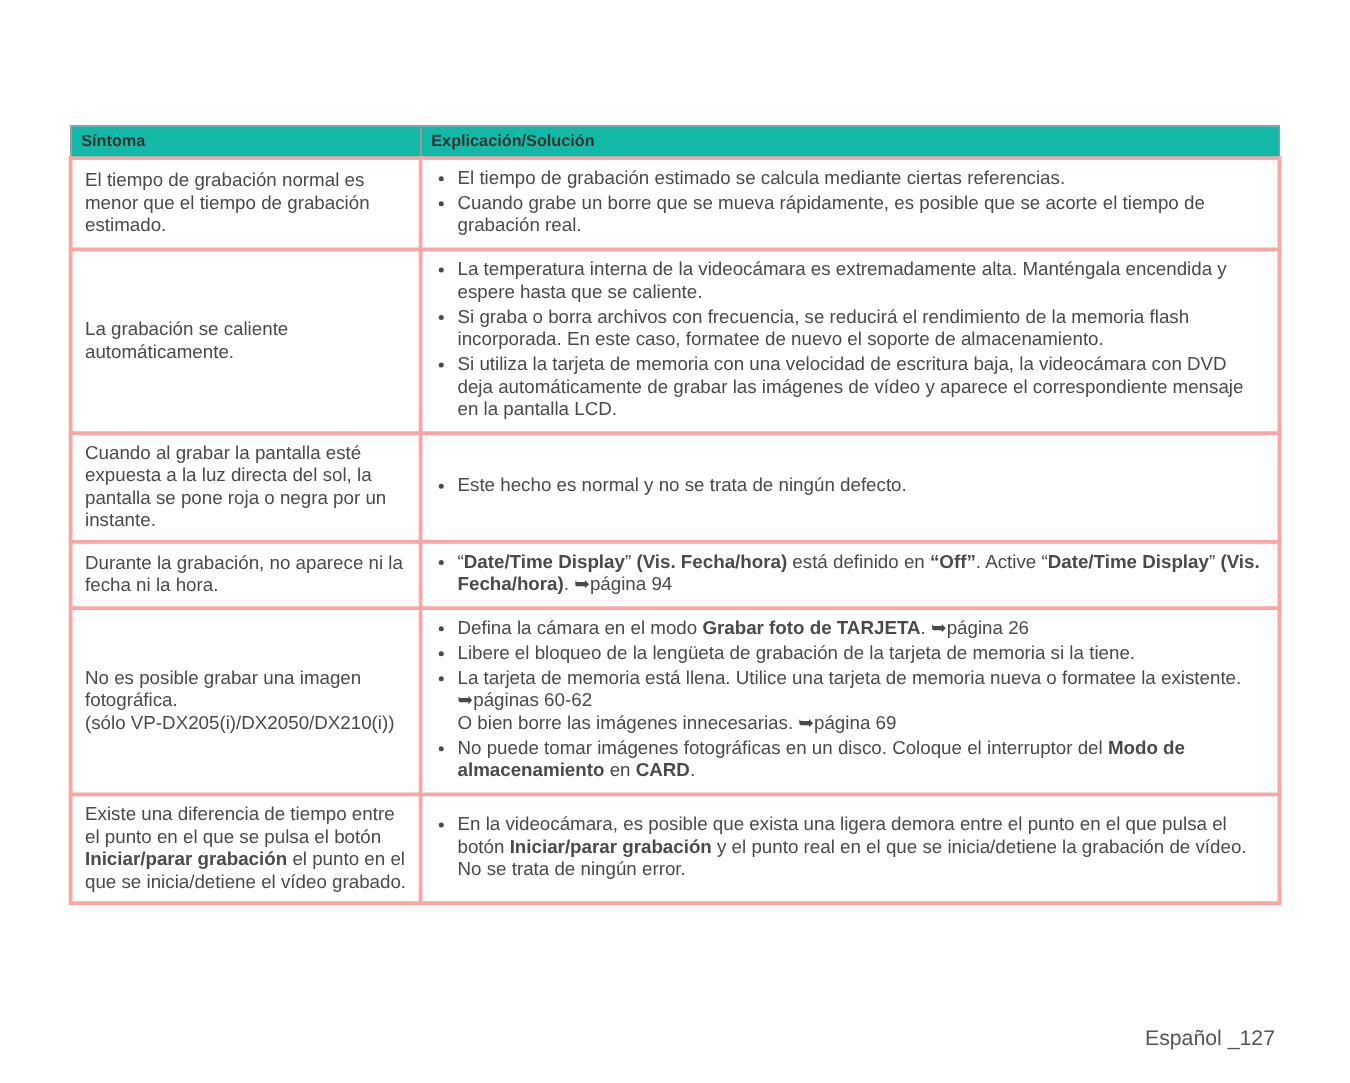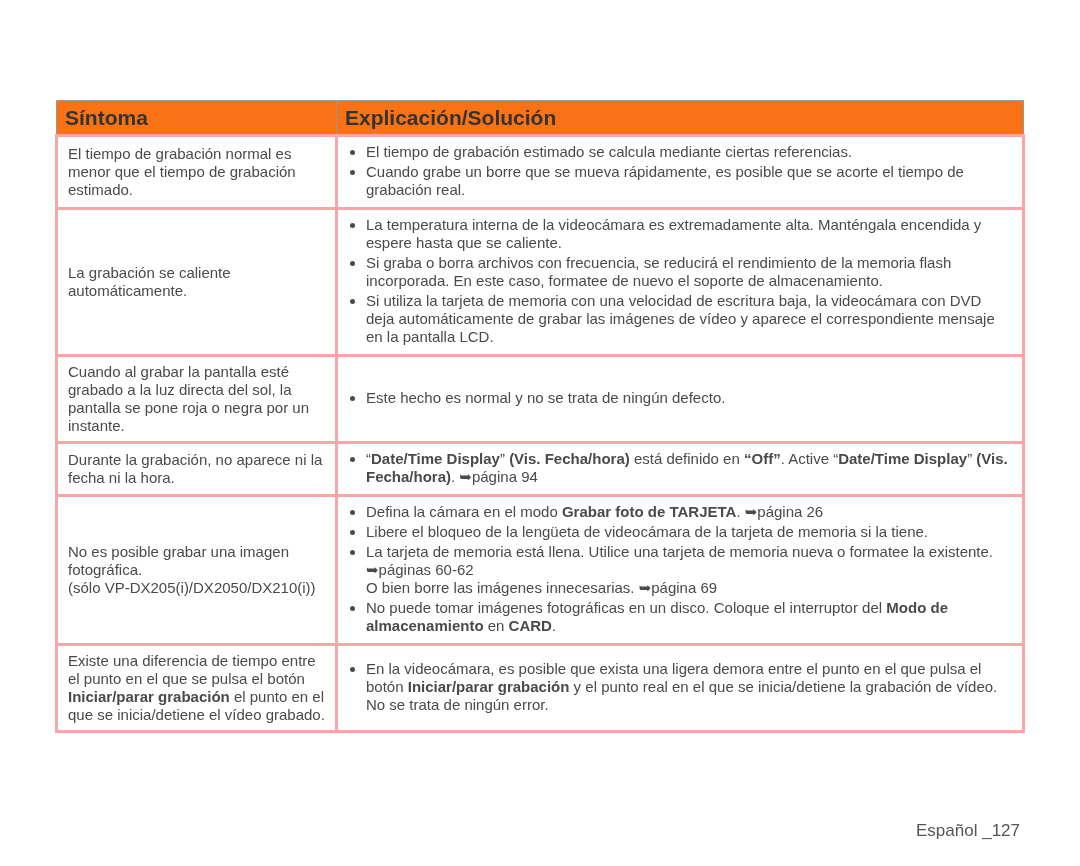--- a/index.html
+++ b/index.html
@@ -20,27 +20,27 @@
   table.trouble {
     width: 100%;
     border-collapse: collapse;
     table-layout: fixed;
     font-size: 15px;
     line-height: 1.2;
   }
   table.trouble col.c1 { width: 280px; }
   table.trouble col.c2 { }
   table.trouble th {
-    background: #f97316;
+    background: #14b8a6;
     color: #333;
     font-weight: bold;
     text-align: left;
     padding: 4px 8px;
     border: 1px solid #999;
-    font-size: 21px;
+    font-size: 13px;
   }
   table.trouble td {
     border: 3px solid #fca5a5;
     padding: 6px 10px;
     vertical-align: middle;
     font-size: 15px;
   }
   ul.explain {
     margin: 0;
     padding-left: 18px;
@@ -89,41 +89,41 @@
           <td>La grabación se caliente automáticamente.</td>
           <td>
             <ul class="explain">
               <li>La temperatura interna de la videocámara es extremadamente alta. Manténgala encendida y espere hasta que se caliente.</li>
               <li>Si graba o borra archivos con frecuencia, se reducirá el rendimiento de la memoria flash incorporada. En este caso, formatee de nuevo el soporte de almacenamiento.</li>
               <li>Si utiliza la tarjeta de memoria con una velocidad de escritura baja, la videocámara con DVD deja automáticamente de grabar las imágenes de vídeo y aparece el correspondiente mensaje en la pantalla LCD.</li>
             </ul>
           </td>
         </tr>
         <tr>
-          <td>Cuando al grabar la pantalla esté grabado a la luz directa del sol, la pantalla se pone roja o negra por un instante.</td>
+          <td>Cuando al grabar la pantalla esté expuesta a la luz directa del sol, la pantalla se pone roja o negra por un instante.</td>
           <td>
             <ul class="explain">
               <li>Este hecho es normal y no se trata de ningún defecto.</li>
             </ul>
           </td>
         </tr>
         <tr>
           <td>Durante la grabación, no aparece ni la fecha ni la hora.</td>
           <td>
             <ul class="explain">
               <li>“<b>Date/Time Display</b>” <b>(Vis. Fecha/hora)</b> está definido en <b>“Off”</b>. Active “<b>Date/Time Display</b>” <b>(Vis. Fecha/hora)</b>. ➥página 94</li>
             </ul>
           </td>
         </tr>
         <tr>
           <td>No es posible grabar una imagen fotográfica.<br>(sólo VP-DX205(i)/DX2050/DX210(i))</td>
           <td>
             <ul class="explain">
               <li>Defina la cámara en el modo <b>Grabar foto de TARJETA</b>. ➥página 26</li>
-              <li>Libere el bloqueo de la lengüeta de videocámara de la tarjeta de memoria si la tiene.</li>
+              <li>Libere el bloqueo de la lengüeta de grabación de la tarjeta de memoria si la tiene.</li>
               <li>La tarjeta de memoria está llena. Utilice una tarjeta de memoria nueva o formatee la existente. ➥páginas 60-62<br>O bien borre las imágenes innecesarias. ➥página 69</li>
               <li>No puede tomar imágenes fotográficas en un disco. Coloque el interruptor del <b>Modo de almacenamiento</b> en <b>CARD</b>.</li>
             </ul>
           </td>
         </tr>
         <tr>
           <td>Existe una diferencia de tiempo entre el punto en el que se pulsa el botón <b>Iniciar/parar grabación</b> el punto en el que se inicia/detiene el vídeo grabado.</td>
           <td>
             <ul class="explain">
               <li>En la videocámara, es posible que exista una ligera demora entre el punto en el que pulsa el botón <b>Iniciar/parar grabación</b> y el punto real en el que se inicia/detiene la grabación de vídeo. No se trata de ningún error.</li>

